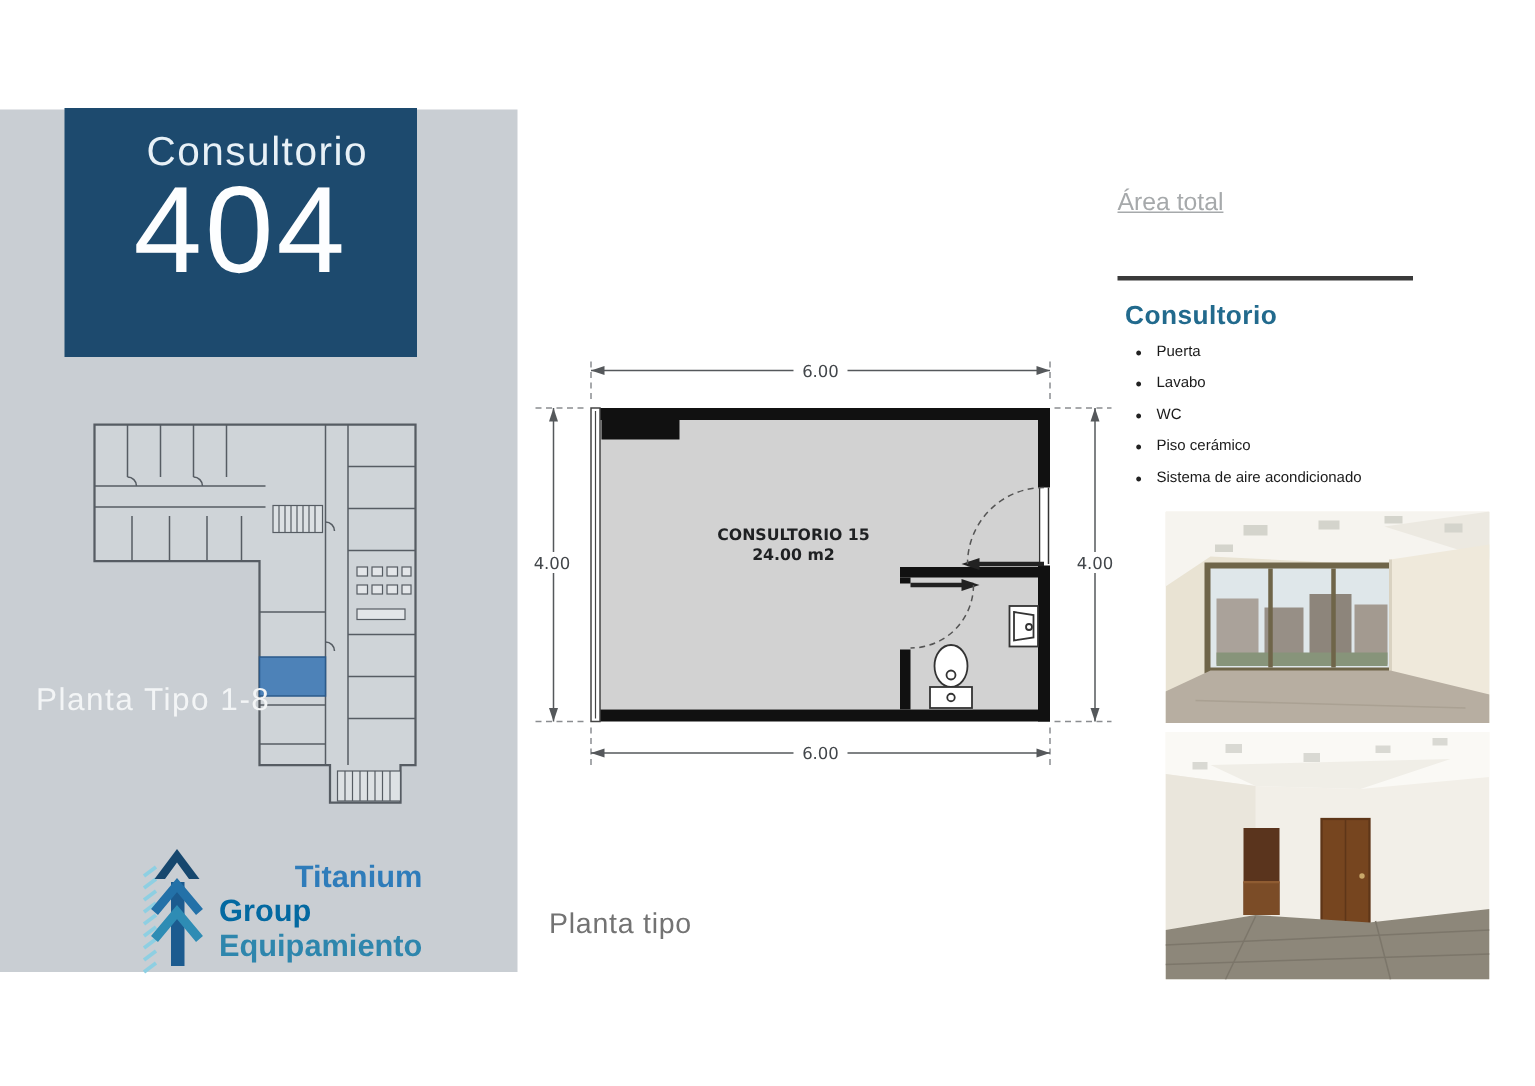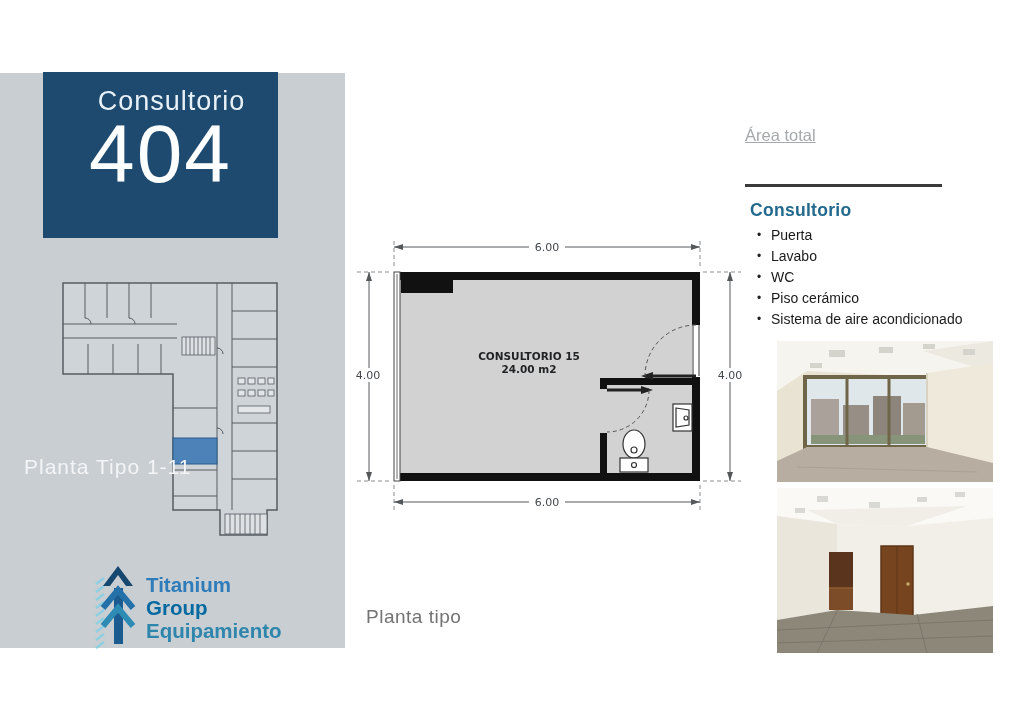--- a/index.html
+++ b/index.html
@@ -10,42 +10,42 @@
   .sidebar{position:absolute;left:0;top:73px;width:345px;height:575px;background:#c9ced3;}
   .unit-box{position:absolute;left:43px;top:-1px;width:235px;height:166px;background:#1d4a6e;
             display:flex;flex-direction:column;align-items:center;}
   .unit-label{margin-top:14px;font-size:27px;font-weight:300;letter-spacing:1px;color:#e8f1f7;margin-left:22px;}
   .unit-number{margin-top:-6px;font-size:82px;font-weight:200;letter-spacing:2px;color:#fdfeff;line-height:1.05;}
   .thumb{position:absolute;left:58px;top:205px;}
   .thumb-caption{position:absolute;left:24px;top:382px;font-size:21px;font-weight:300;
                  letter-spacing:1px;color:#f3f5f6;}
   .logo{position:absolute;left:95px;top:489px;display:flex;}
   .logo-words{margin-left:5px;margin-top:11px;font-size:20.5px;font-weight:700;line-height:23px;}
-  .logo-w1{color:#2e7cba;} .logo-w2{color:#0369a1;} .logo-w3{color:#2e86ad;}
+  .logo-w1{color:#2e7cba;text-align:right;} .logo-w2{color:#0369a1;} .logo-w3{color:#2e86ad;}
 
   
   .title{position:absolute;left:366px;top:76px;margin:0;font-size:31px;font-weight:500;
          letter-spacing:.4px;color:#2b2b2b;}
 
   
   .floorplan{position:absolute;left:353px;top:238px;}
   .plan-caption{position:absolute;left:366px;top:606px;font-size:19px;font-weight:300;
                 letter-spacing:.5px;color:#737373;}
   .fp-dim{font-family:"DejaVu Sans",sans-serif;font-size:11px;fill:#43474b;}
   .fp-roomlabel{font-family:"DejaVu Sans",sans-serif;font-size:10.5px;font-weight:700;fill:#1f2123;}
 
   
   .area-label{position:absolute;left:745px;top:126px;font-size:16.5px;color:#a6a9ab;text-decoration:underline;}
   .area-value{position:absolute;left:743px;top:141px;font-size:32px;font-weight:300;
               letter-spacing:1px;color:#939597;}
   .area-rule{position:absolute;left:745px;top:184px;width:197px;height:3px;background:#3a3a3a;}
   .equip-title{position:absolute;left:750px;top:200px;font-size:17.5px;font-weight:700;
                letter-spacing:.3px;color:#226a8d;}
   .equip-list{position:absolute;left:756px;top:228px;margin:0;padding:0;list-style:none;}
-  .equip-item{position:relative;padding-left:15px;margin-bottom:7px;font-size:14px;
+  .equip-item{position:relative;padding-left:15px;margin-bottom:7px;font-size:10px;
               line-height:14px;color:#1a1a1a;}
   .equip-item::before{content:"•";position:absolute;left:1px;top:0;color:#222;font-size:12px;}
 
   .photo{position:absolute;left:777px;width:216px;display:block;}
   .photo1{top:341px;height:141px;}
   .photo2{top:488px;height:165px;}
 </style>
 </head>
 <body>
 
@@ -124,21 +124,21 @@
         <rect x="180" y="112" width="7" height="6"></rect>
           <rect x="190" y="112" width="7" height="6"></rect>
         <rect x="200" y="112" width="7" height="6"></rect>
           <rect x="210" y="112" width="6" height="6"></rect>
         <rect x="180" y="128" width="32" height="7"></rect>
       </g>
 
       <rect x="115" y="160" width="44" height="26" fill="#4d82b8" stroke="#2b5a8a" stroke-width="1"></rect>
     </svg>
 
-    <div class="thumb-caption">Planta Tipo 1-11</div>
+    <div class="thumb-caption">Planta Tipo 1-8</div>
 
     <div class="logo">
       <svg width="46" height="88" viewBox="0 0 46 88">
         <g stroke="#8ecfe2" stroke-width="2.5">
           <line x1="1" y1="22" x2="9" y2="16"></line>
             <line x1="1" y1="30" x2="9" y2="24"></line>
           <line x1="1" y1="38" x2="9" y2="32"></line>
             <line x1="1" y1="46" x2="9" y2="40"></line>
           <line x1="1" y1="54" x2="9" y2="48"></line>
             <line x1="1" y1="62" x2="9" y2="56"></line>

